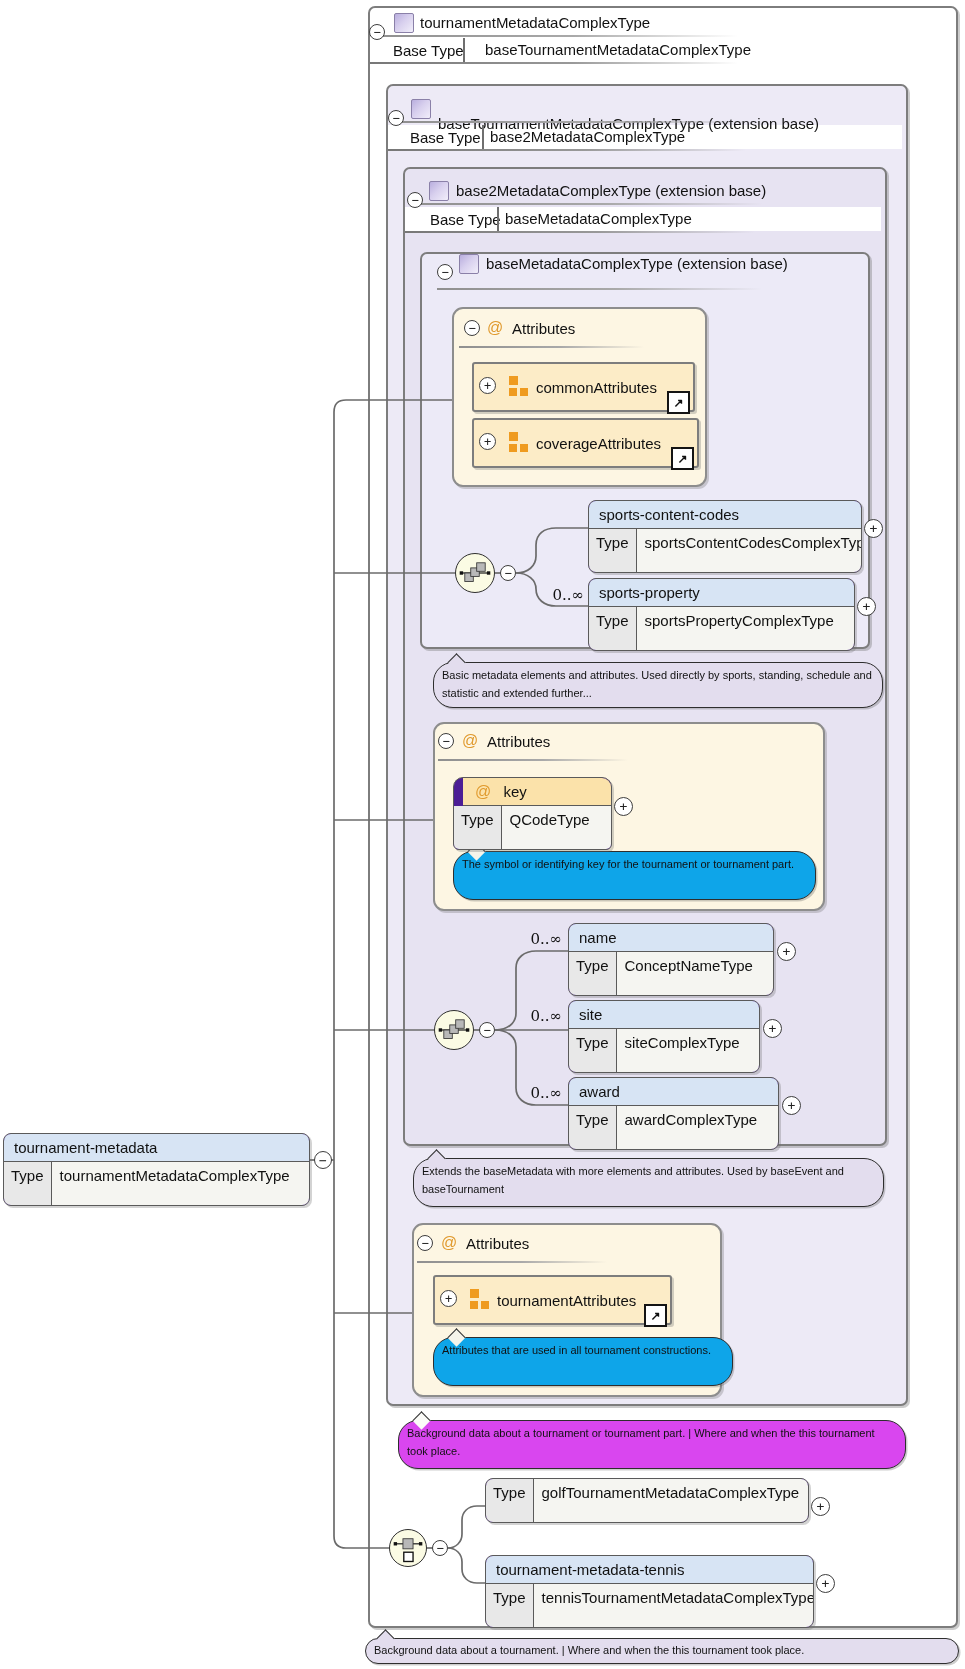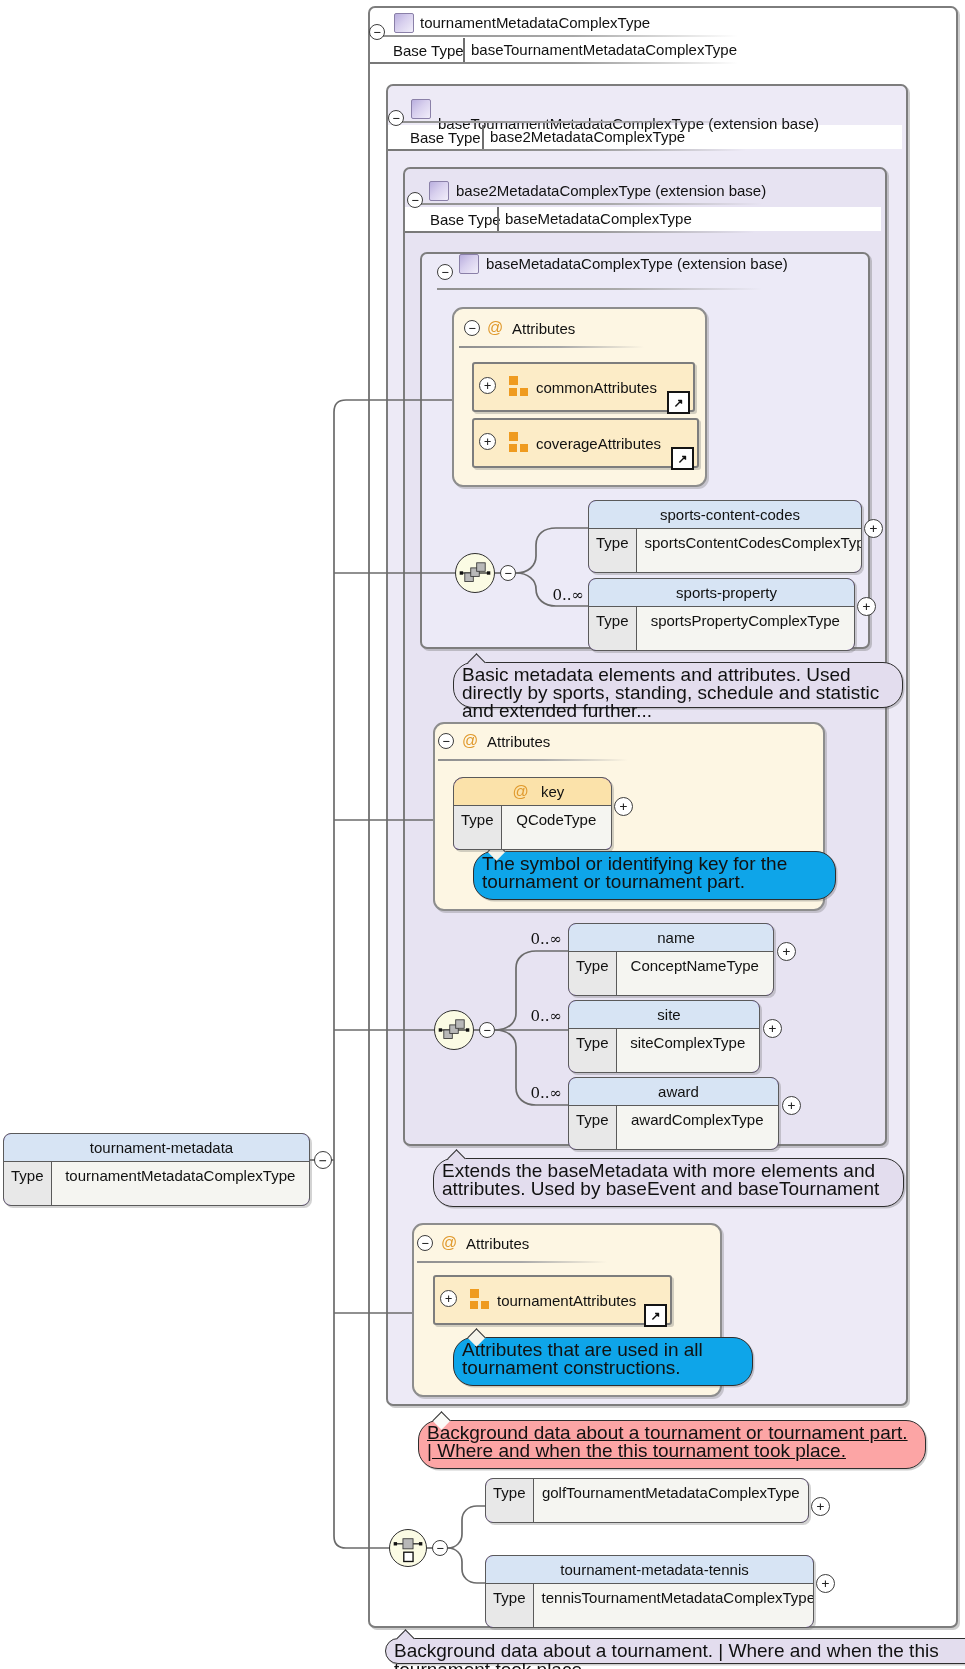--- a/index.html
+++ b/index.html
@@ -29,33 +29,33 @@
   .at{position:absolute;color:#e09a2e;font-size:16px;z-index:4;}
   
   .grp{position:absolute;background:#fcecc7;border:2px solid #7d7d7d;border-radius:3px;
        box-shadow:2px 2px 0 rgba(110,110,110,0.3);z-index:3;}
   .grp .glabel{position:absolute;left:62px;top:0;height:100%;display:flex;align-items:center;white-space:nowrap;}
   .linkicon{position:absolute;right:3px;bottom:-4px;width:19px;height:19px;background:#fff;
             border:2px solid #141414;display:flex;align-items:center;justify-content:center;
             font-size:12px;font-weight:bold;color:#111;z-index:5;}
   
   .el{position:absolute;border:1.5px solid #5a5a5a;border-radius:8px;overflow:hidden;
-      background:#4c1d95;box-shadow:2px 2px 0 rgba(110,110,110,0.3);z-index:3;text-align:center;}
+      background:#4c1d95;box-shadow:2px 2px 0 rgba(110,110,110,0.3);z-index:3;}
   .el-h{background:#d7e4f4;border-bottom:1.5px solid #5a5a5a;height:27px;line-height:27px;
         padding-left:10px;white-space:nowrap;}
   .el-r{display:flex;height:43px;line-height:27px;}
   .cell-t{background:#e8e8e8;border-right:1.5px solid #5a5a5a;padding:0 7px;flex:0 0 auto;}
   .cell-v{background:#f5f5f1;padding:0 8px;white-space:nowrap;flex:1 1 auto;}
-  .keyh{background:#fbe2aa;}
+  .keyh{background:#fbe2aa;margin-left:9px;}
   
   .callout{position:absolute;border:1.5px solid #2e2e2e;border-radius:20px;z-index:2;
-           font-size:19px;line-height:18px;padding:3px 8px;box-shadow:1.5px 1.5px 0 rgba(90,90,90,0.3);margin-left:20px;}
+           font-size:11px;line-height:18px;padding:3px 8px;box-shadow:1.5px 1.5px 0 rgba(90,90,90,0.3);}
   .co-purple{background:#e3ddee;}
   .co-ivory{background:#0ea5e9;}
-  .co-white{background:#fca5a5;text-decoration:underline;}
+  .co-white{background:#d946ef;}
   .ptr{position:absolute;width:12px;height:12px;transform:rotate(45deg);
        border-left:1.5px solid #2e2e2e;border-top:1.5px solid #2e2e2e;top:-7px;z-index:3;}
   
   .occ{position:absolute;font-family:"DejaVu Serif",serif;font-size:15px;text-align:right;z-index:4;white-space:nowrap;}
   
   .comp{position:absolute;border-radius:50%;border:1.5px solid #2f2f2f;background:#fbfbe4;z-index:5;
         box-sizing:border-box;display:flex;align-items:center;justify-content:center;}
   svg.wires{position:absolute;left:0;top:0;z-index:1;}
 </style>
 </head>
@@ -92,21 +92,21 @@
   <div class="circ" style="left:369px;top:24px;width:16px;height:16px;font-size:12px;">
       <span>−</span>
     </div>
   <div class="ct-icon" style="left:394px;top:13px;"></div>
   <div class="hdr-title" style="left:420px;top:14px;">tournamentMetadataComplexType</div>
   <div class="sep" style="left:372px;top:35px;width:366px;"></div>
   <div class="btrow" style="left:370px;top:38px;width:584px;height:24px;">
     <span class="lbl" style="padding-left:23px;">Base Type</span>
   </div>
   <div class="vdiv" style="left:463px;top:38px;height:24px;"></div>
-  <div class="hdr-title" style="left:471px;top:41px;text-align:center;">baseTournamentMetadataComplexType</div>
+  <div class="hdr-title" style="left:485px;top:41px;text-align:center;">baseTournamentMetadataComplexType</div>
   <div class="grad-line" style="left:370px;top:62px;width:368px;"></div>
 
   <div class="circ" style="left:388px;top:110px;width:16px;height:16px;font-size:12px;">
       <span>−</span>
     </div>
   <div class="ct-icon" style="left:411px;top:99px;"></div>
   <div class="hdr-title" style="left:438px;top:100px;margin-top:15px;">baseTournamentMetadataComplexType (extension base)</div>
   <div class="sep" style="left:400px;top:121px;width:356px;"></div>
   <div class="btrow" style="left:388px;top:125px;width:514px;height:24px;">
     <span class="lbl" style="padding-left:22px;">Base Type</span>

